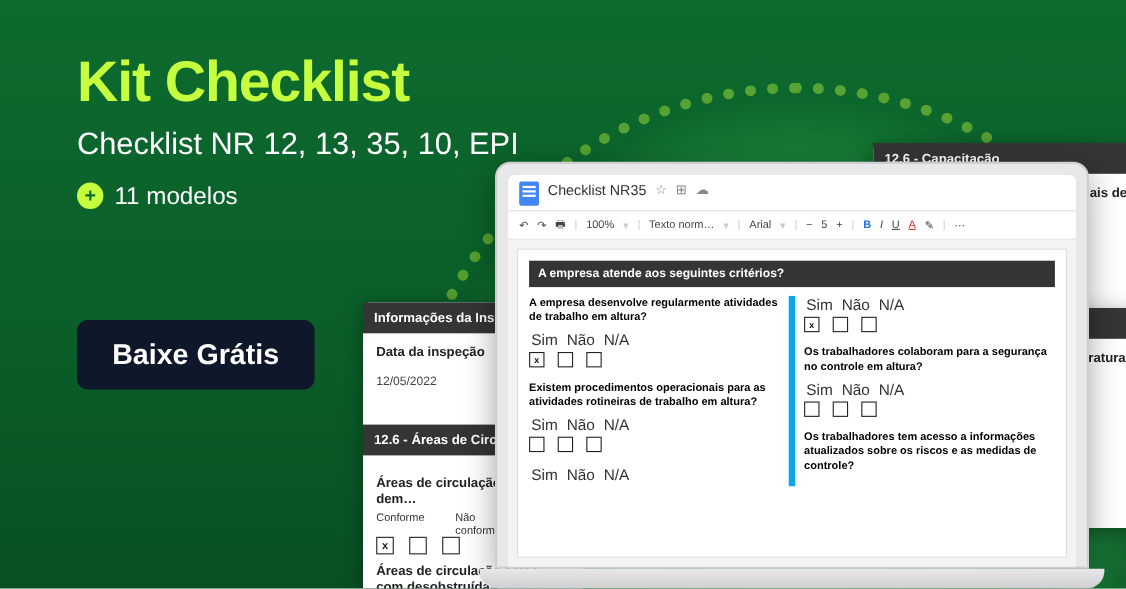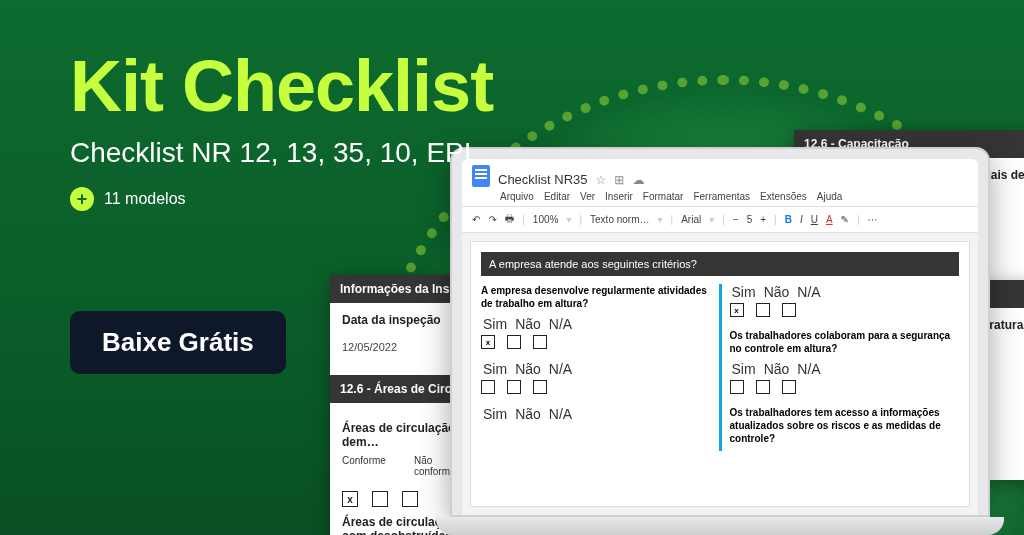--- a/index.html
+++ b/index.html
@@ -1,54 +1,54 @@
 <!DOCTYPE html>
 <html><head>
 <meta charset="utf-8">
 <style>
 *{margin:0;padding:0;box-sizing:border-box;font-family:Arial,Helvetica,sans-serif}
 body{width:1024px;height:535px;overflow:hidden;background:linear-gradient(180deg,#0d6b2f 0%,#0a5d28 60%,#094f23 100%);position:relative}
 .hero{position:absolute;left:70px;top:45px;z-index:10}
-.title{color:#c5ff3d;font-size:72px;font-weight:700;letter-spacing:-1px;margin-bottom:10px}
+.title{color:#c5ff3d;font-size:52px;font-weight:700;letter-spacing:-1px;margin-bottom:10px}
 .subtitle{color:#fff;font-size:28px;font-weight:500;margin-bottom:18px}
 .models{display:flex;align-items:center;gap:10px;margin-bottom:100px}
 .plus{width:24px;height:24px;border-radius:50%;background:#c5ff3d;color:#0d6b2f;display:flex;align-items:center;justify-content:center;font-weight:700;font-size:18px}
-.models-text{color:#fff;font-size:16px;font-weight:500}
+.models-text{color:#fff;font-size:22px;font-weight:500}
 .cta{background:#0f172a;color:#fff;border:none;padding:16px 32px;font-size:26px;font-weight:700;border-radius:10px;cursor:pointer}
 .circle{position:absolute;right:-60px;bottom:-260px;width:720px;height:720px;border-radius:50%;background:radial-gradient(circle,#4dc963 0%,#2da850 40%,transparent 70%);border:10px dotted rgba(197,255,61,.4)}
 .card{position:absolute;background:#fff;border-radius:6px 6px 0 0;box-shadow:0 4px 18px rgba(0,0,0,.35);font-size:11px;color:#222}
 .card-hdr{background:#353535;color:#fff;padding:7px 10px;font-weight:700;font-size:12px}
 .card-body{padding:10px 12px}
 .card1{left:330px;bottom:0;width:200px;height:260px;z-index:3}
 .field-label{font-weight:700;font-size:12px;margin-bottom:14px}
-.field-val{font-size:11px;margin-bottom:12px;color:#444}
+.field-val{font-size:11px;margin-bottom:23px;color:#444}
 .card1 .q{font-weight:700;font-size:12px;margin:8px 0 6px}
-.opts{display:flex;gap:28px;font-size:10px;color:#333;margin-bottom:14px}
+.opts{display:flex;gap:28px;font-size:10px;color:#333;margin-bottom:0}
 .boxes{display:flex;gap:14px;margin-bottom:8px}
 .box{width:16px;height:16px;border:1px solid #222;display:flex;align-items:center;justify-content:center;font-size:10px;font-weight:700}
 .card2{right:-30px;top:130px;width:260px;height:320px;z-index:2}
 .card3{right:-30px;top:280px;width:230px;height:200px;z-index:2}
 .laptop{position:absolute;left:450px;bottom:0;width:540px;z-index:5}
 .lap-frame{background:#e8e8ea;border:2px solid #cfcfd1;border-radius:14px 14px 0 0;padding:10px 10px 0 10px;height:370px;box-shadow:0 8px 30px rgba(0,0,0,.35)}
 .lap-base{height:18px;background:linear-gradient(#e8e8ea,#cfcfd1);border-radius:0 0 16px 16px;margin:0 -14px}
 .gdoc{background:#fff;border-radius:6px 6px 0 0;height:100%;display:flex;flex-direction:column;overflow:hidden}
-.gdoc-top{padding:6px 0 4px 10px;display:flex;align-items:flex-end;gap:8px}
+.gdoc-top{padding:6px 0 4px 10px;display:flex;align-items:flex-start;gap:8px}
 .gdoc-icon{width:18px;height:22px;background:#4285f4;border-radius:2px;position:relative}
 .gdoc-icon::after{content:"";position:absolute;left:3px;right:3px;top:4px;height:2px;background:#fff;box-shadow:0 4px 0 #fff,0 8px 0 #fff}
 .gdoc-title{font-size:13px;color:#333}
 .gdoc-star{color:#888;font-size:12px}
 .gdoc-menu{display:flex;gap:10px;padding:0 12px 4px 38px;font-size:10px;color:#444}
 .gdoc-tools{display:flex;align-items:center;gap:8px;padding:4px 10px;border-top:1px solid #e0e0e0;border-bottom:1px solid #e0e0e0;font-size:10px;color:#444}
 .tool-sep{color:#ccc}
 .tool-b{color:#1a73e8;font-weight:700}
 .gdoc-page{flex:1;background:#f1f3f4;padding:8px;overflow:hidden}
 .page{background:#fff;border:1px solid #ddd;margin:0 auto;padding:10px;height:100%}
-.page-hdr{background:#353535;color:#fff;padding:6px 8px;font-weight:400;font-size:11px;margin-bottom:8px}
+.page-hdr{background:#353535;color:#fff;padding:6px 8px;font-weight:700;font-size:11px;margin-bottom:8px}
 .cols{display:flex;gap:8px}
-.col{flex:1;border-right:3px solid #0ea5e9;padding-right:8px}
+.col{flex:1;border-right:6px solid #0ea5e9;padding-right:8px}
 .col:last-child{border:none;padding-right:0}
 .qtext{font-weight:700;font-size:10px;line-height:1.3;margin-bottom:6px}
 .optlabels{display:flex;gap:8px;font-size:14px;color:#333;margin-bottom:3px;padding-left:2px}
 .qboxes{display:flex;gap:12px;margin-bottom:12px}
 .qbox{width:14px;height:14px;border:1px solid #222;font-size:8px;display:flex;align-items:center;justify-content:center;font-weight:700}
 </style>
 </head>
 <body>
 
 <div class="circle"></div>
@@ -116,30 +116,20 @@
 <div class="laptop">
   <div class="lap-frame">
     <div class="gdoc">
       <div class="gdoc-top">
         <div class="gdoc-icon"></div>
         <div class="gdoc-title">Checklist NR35</div>
         <span class="gdoc-star">☆</span>
         <span class="gdoc-star">⊞</span>
         <span class="gdoc-star">☁</span>
       </div>
-      <div class="gdoc-menu">
-        <span>Arquivo</span>
-        <span>Editar</span>
-        <span>Ver</span>
-        <span>Inserir</span>
-        <span>Formatar</span>
-        <span>Ferramentas</span>
-        <span>Extensões</span>
-        <span>Ajuda</span>
-      </div>
       <div class="gdoc-tools">
         <span>↶</span>
         <span>↷</span>
         <span>🖶</span>
         <span class="tool-sep">|</span>
         <span>100%</span>
         <span class="tool-sep">▾</span>
         <span class="tool-sep">|</span>
         <span>Texto norm…</span>
         <span class="tool-sep">▾</span>
@@ -168,20 +158,21 @@
               <div class="optlabels">
                   <span>Sim</span>
                   <span>Não</span>
                   <span>N/A</span>
                 </div>
               <div class="qboxes">
                   <div class="qbox">x</div>
                   <div class="qbox"></div>
                   <div class="qbox"></div>
                 </div>
+              <div class="qtext">Existem procedimentos operacionais para as atividades rotineiras de trabalho em altura?</div>
               <div class="optlabels">
                   <span>Sim</span>
                   <span>Não</span>
                   <span>N/A</span>
                 </div>
               <div class="qboxes">
                   <div class="qbox"></div>
                   <div class="qbox"></div>
                   <div class="qbox"></div>
                 </div>

